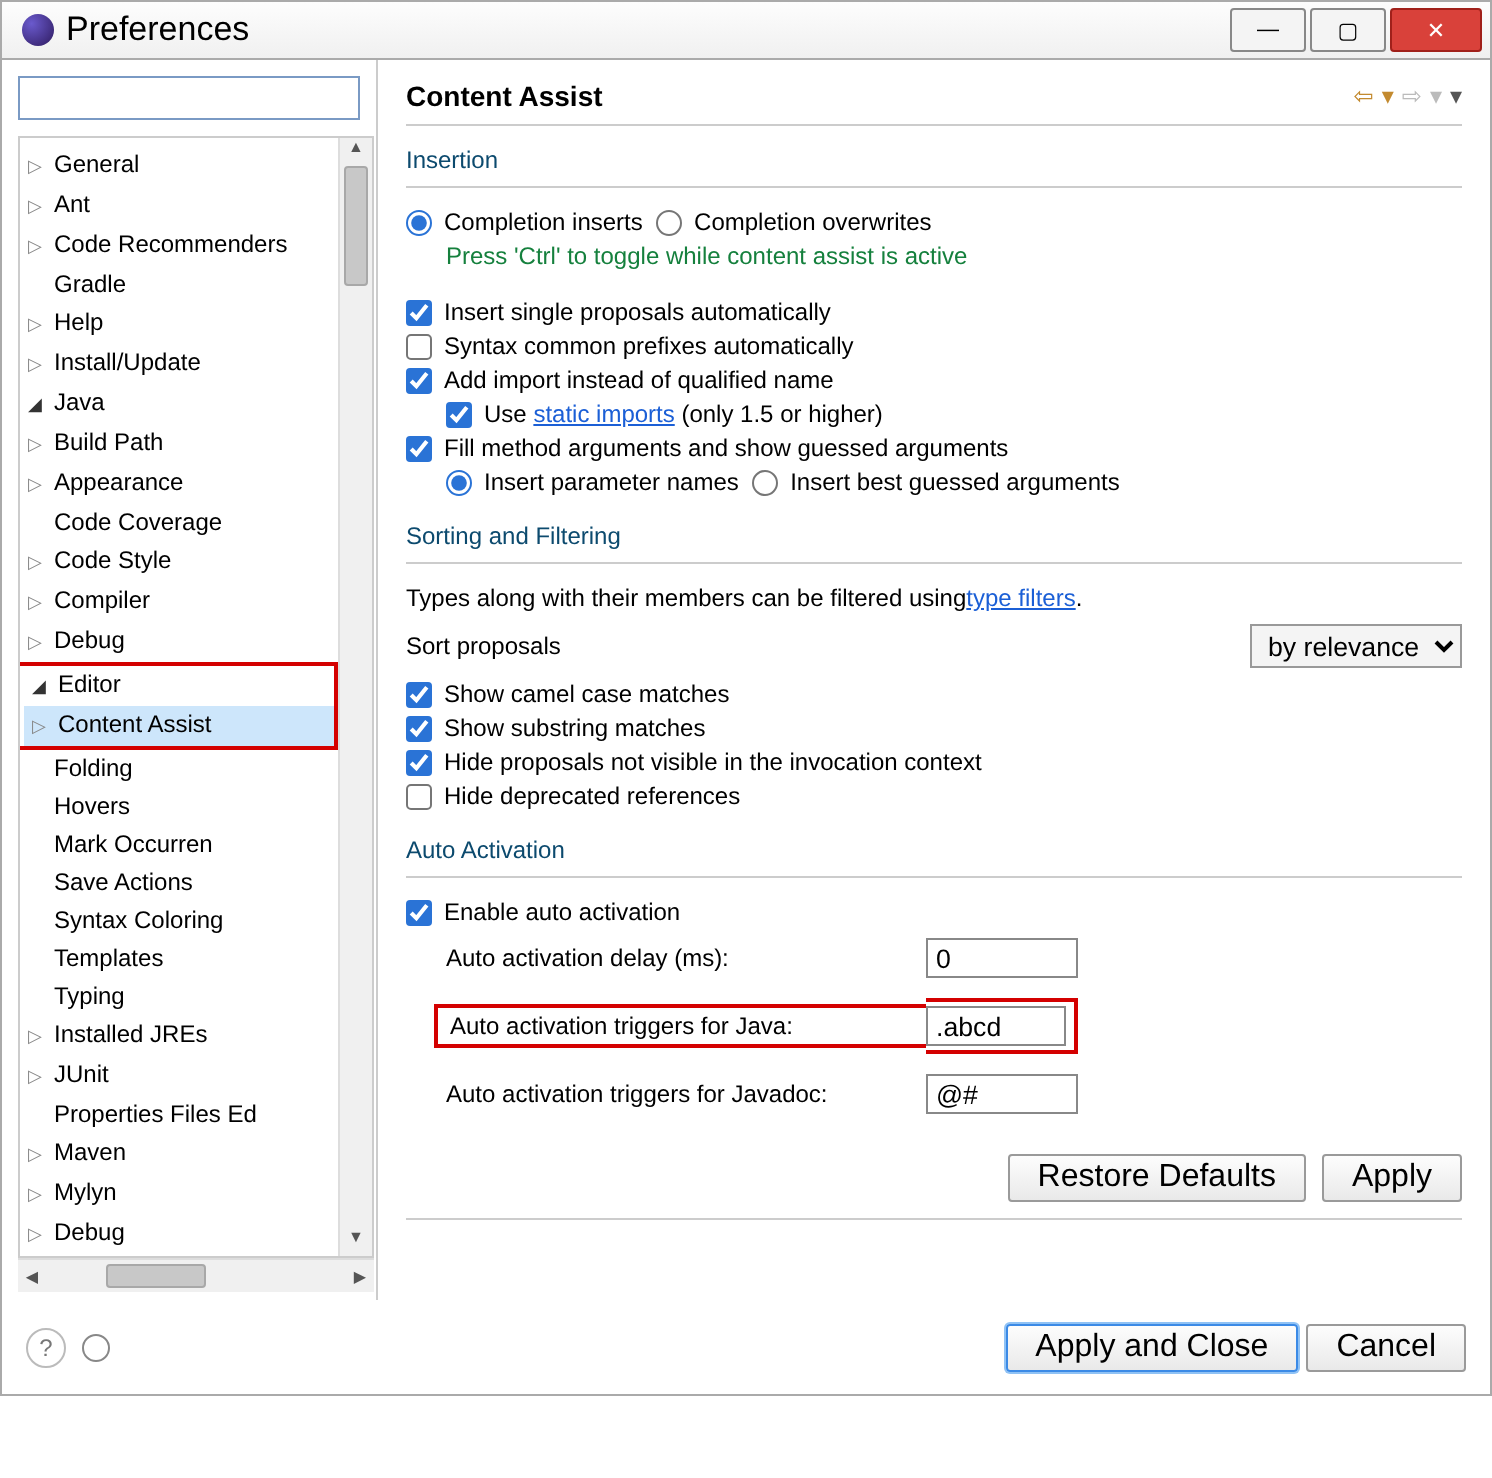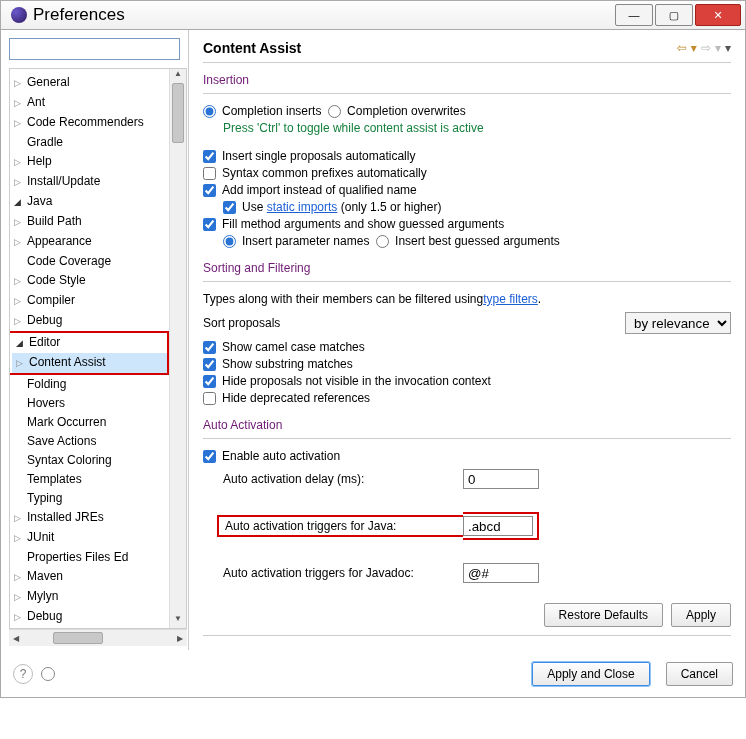--- a/index.html
+++ b/index.html
@@ -38,44 +38,44 @@
 .hscroll .thumb { position: absolute; top: 2px; bottom: 2px; left: 30px; width: 50px; background: #c8c8c8; border: 1px solid #a8a8a8; border-radius: 2px; }
 
 .rightcol { flex: 1; display: flex; flex-direction: column; padding: 10px 14px 0 14px; overflow: hidden; }
 .header { display: flex; align-items: center; border-bottom: 1px solid #ccc; padding-bottom: 6px; margin-bottom: 10px; }
 .header h2 { font-size: 14px; font-weight: bold; }
 .header .nav { margin-left: auto; display: flex; gap: 4px; color: #c38a2f; font-size: 12px; }
 .header .navbtn { cursor: pointer; }
 .header .navbtn.disabled { color: #bbb; }
 
 .group { margin-bottom: 10px; }
-.group-title { color: #701a75; margin-bottom: 6px; }
+.group-title { color: #0c4a6e; margin-bottom: 6px; }
 .rule { border-top: 1px solid #ccc; margin-bottom: 10px; }
 .row-opt { display: flex; align-items: center; margin: 3px 0; }
 .row-opt input[type=checkbox], .row-opt input[type=radio] { margin-right: 6px; accent-color: #2a73d6; }
 .indent { padding-left: 20px; }
 .note { color: #15803d; }
 a.link { color: #1b5fd6; text-decoration: underline; }
 
 .sortrow { display: flex; align-items: center; margin: 2px 0; }
 .sortrow .lbl { flex: 1; }
 select.combo { height: 22px; border: 1px solid #999; background: #f4f4f4; padding: 0 4px; }
 
-.auto-grid { display: grid; grid-template-columns: 240px 76px; row-gap: 23px; align-items: center; padding-left: 20px; margin-top: 6px; }
+.auto-grid { display: grid; grid-template-columns: 240px 76px; row-gap: 10px; align-items: center; padding-left: 20px; margin-top: 6px; }
 .auto-grid input { height: 20px; border: 1px solid #888; padding: 0 4px; }
 .redbox2 { border: 2px solid #d40000; padding: 2px 0; }
 
 .footerrow { display: flex; justify-content: flex-end; gap: 8px; padding: 10px 0 8px 0; border-bottom: 1px solid #ccc; }
-.btn { height: 24px; padding: 0 14px; border: 1px solid #9a9a9a; background: linear-gradient(#fdfdfd, #e9e9e9); border-radius: 2px; font-size: 12px; cursor: pointer; }
+.btn { height: 24px; padding: 0 14px; border: 1px solid #9a9a9a; background: linear-gradient(#fdfdfd, #e9e9e9); border-radius: 2px; font-size: 16px; cursor: pointer; }
 .btn.primary { border-color: #3b8ae6; box-shadow: 0 0 0 1px #8fc2f5; }
 
 .bottombar { height: 48px; border: 1px solid #aaa; border-top: none; display: flex; align-items: center; padding: 0 12px; }
 .bottombar .helpicon { width: 20px; height: 20px; border: 1px solid #bbb; border-radius: 50%; display: flex; align-items: center; justify-content: center; color: #777; margin-right: 8px; }
 .bottombar .circ { width: 14px; height: 14px; border: 1px solid #888; border-radius: 50%; }
-.bottombar .btns { margin-left: auto; display: flex; gap: 16px; }
+.bottombar .btns { margin-left: auto; display: flex; gap: 4px; }
 </style>
 </head>
 <body>
 
 <div class="titlebar">
   <div class="eclipse-icon"></div>
   <div class="title">Preferences</div>
   <div class="winbtns">
     <div class="winbtn">—</div>
     <div class="winbtn">▢</div>

